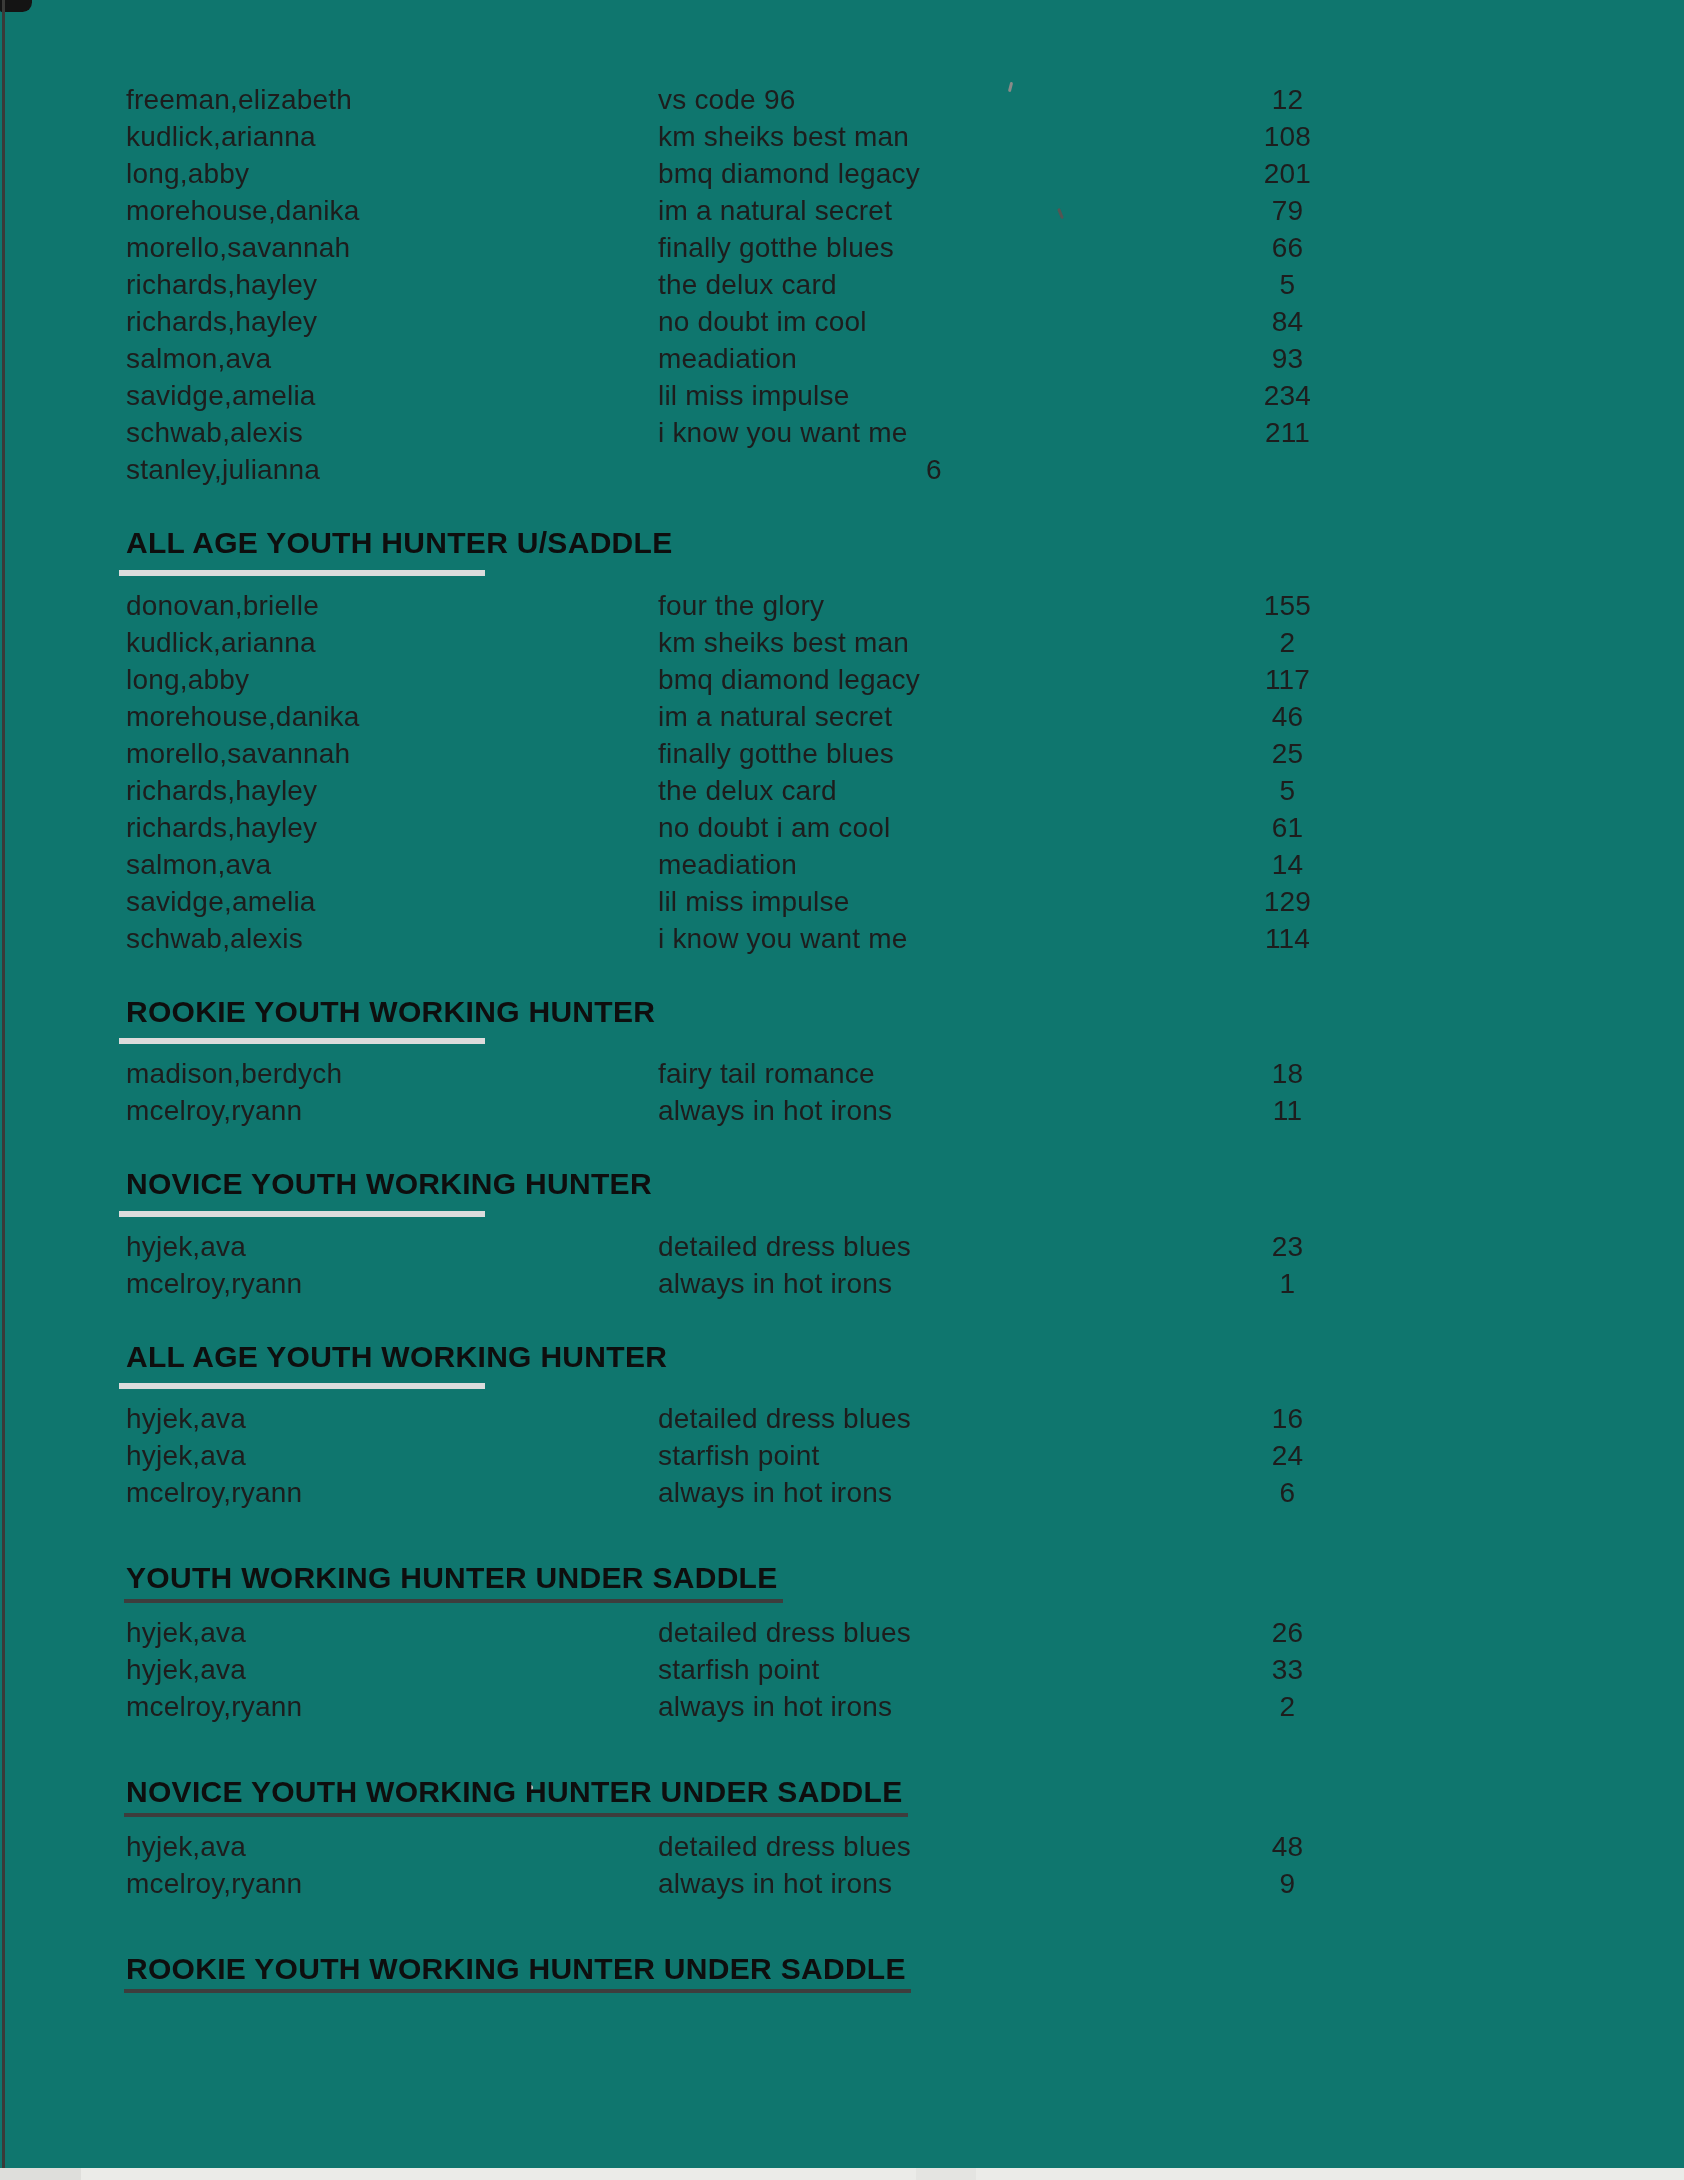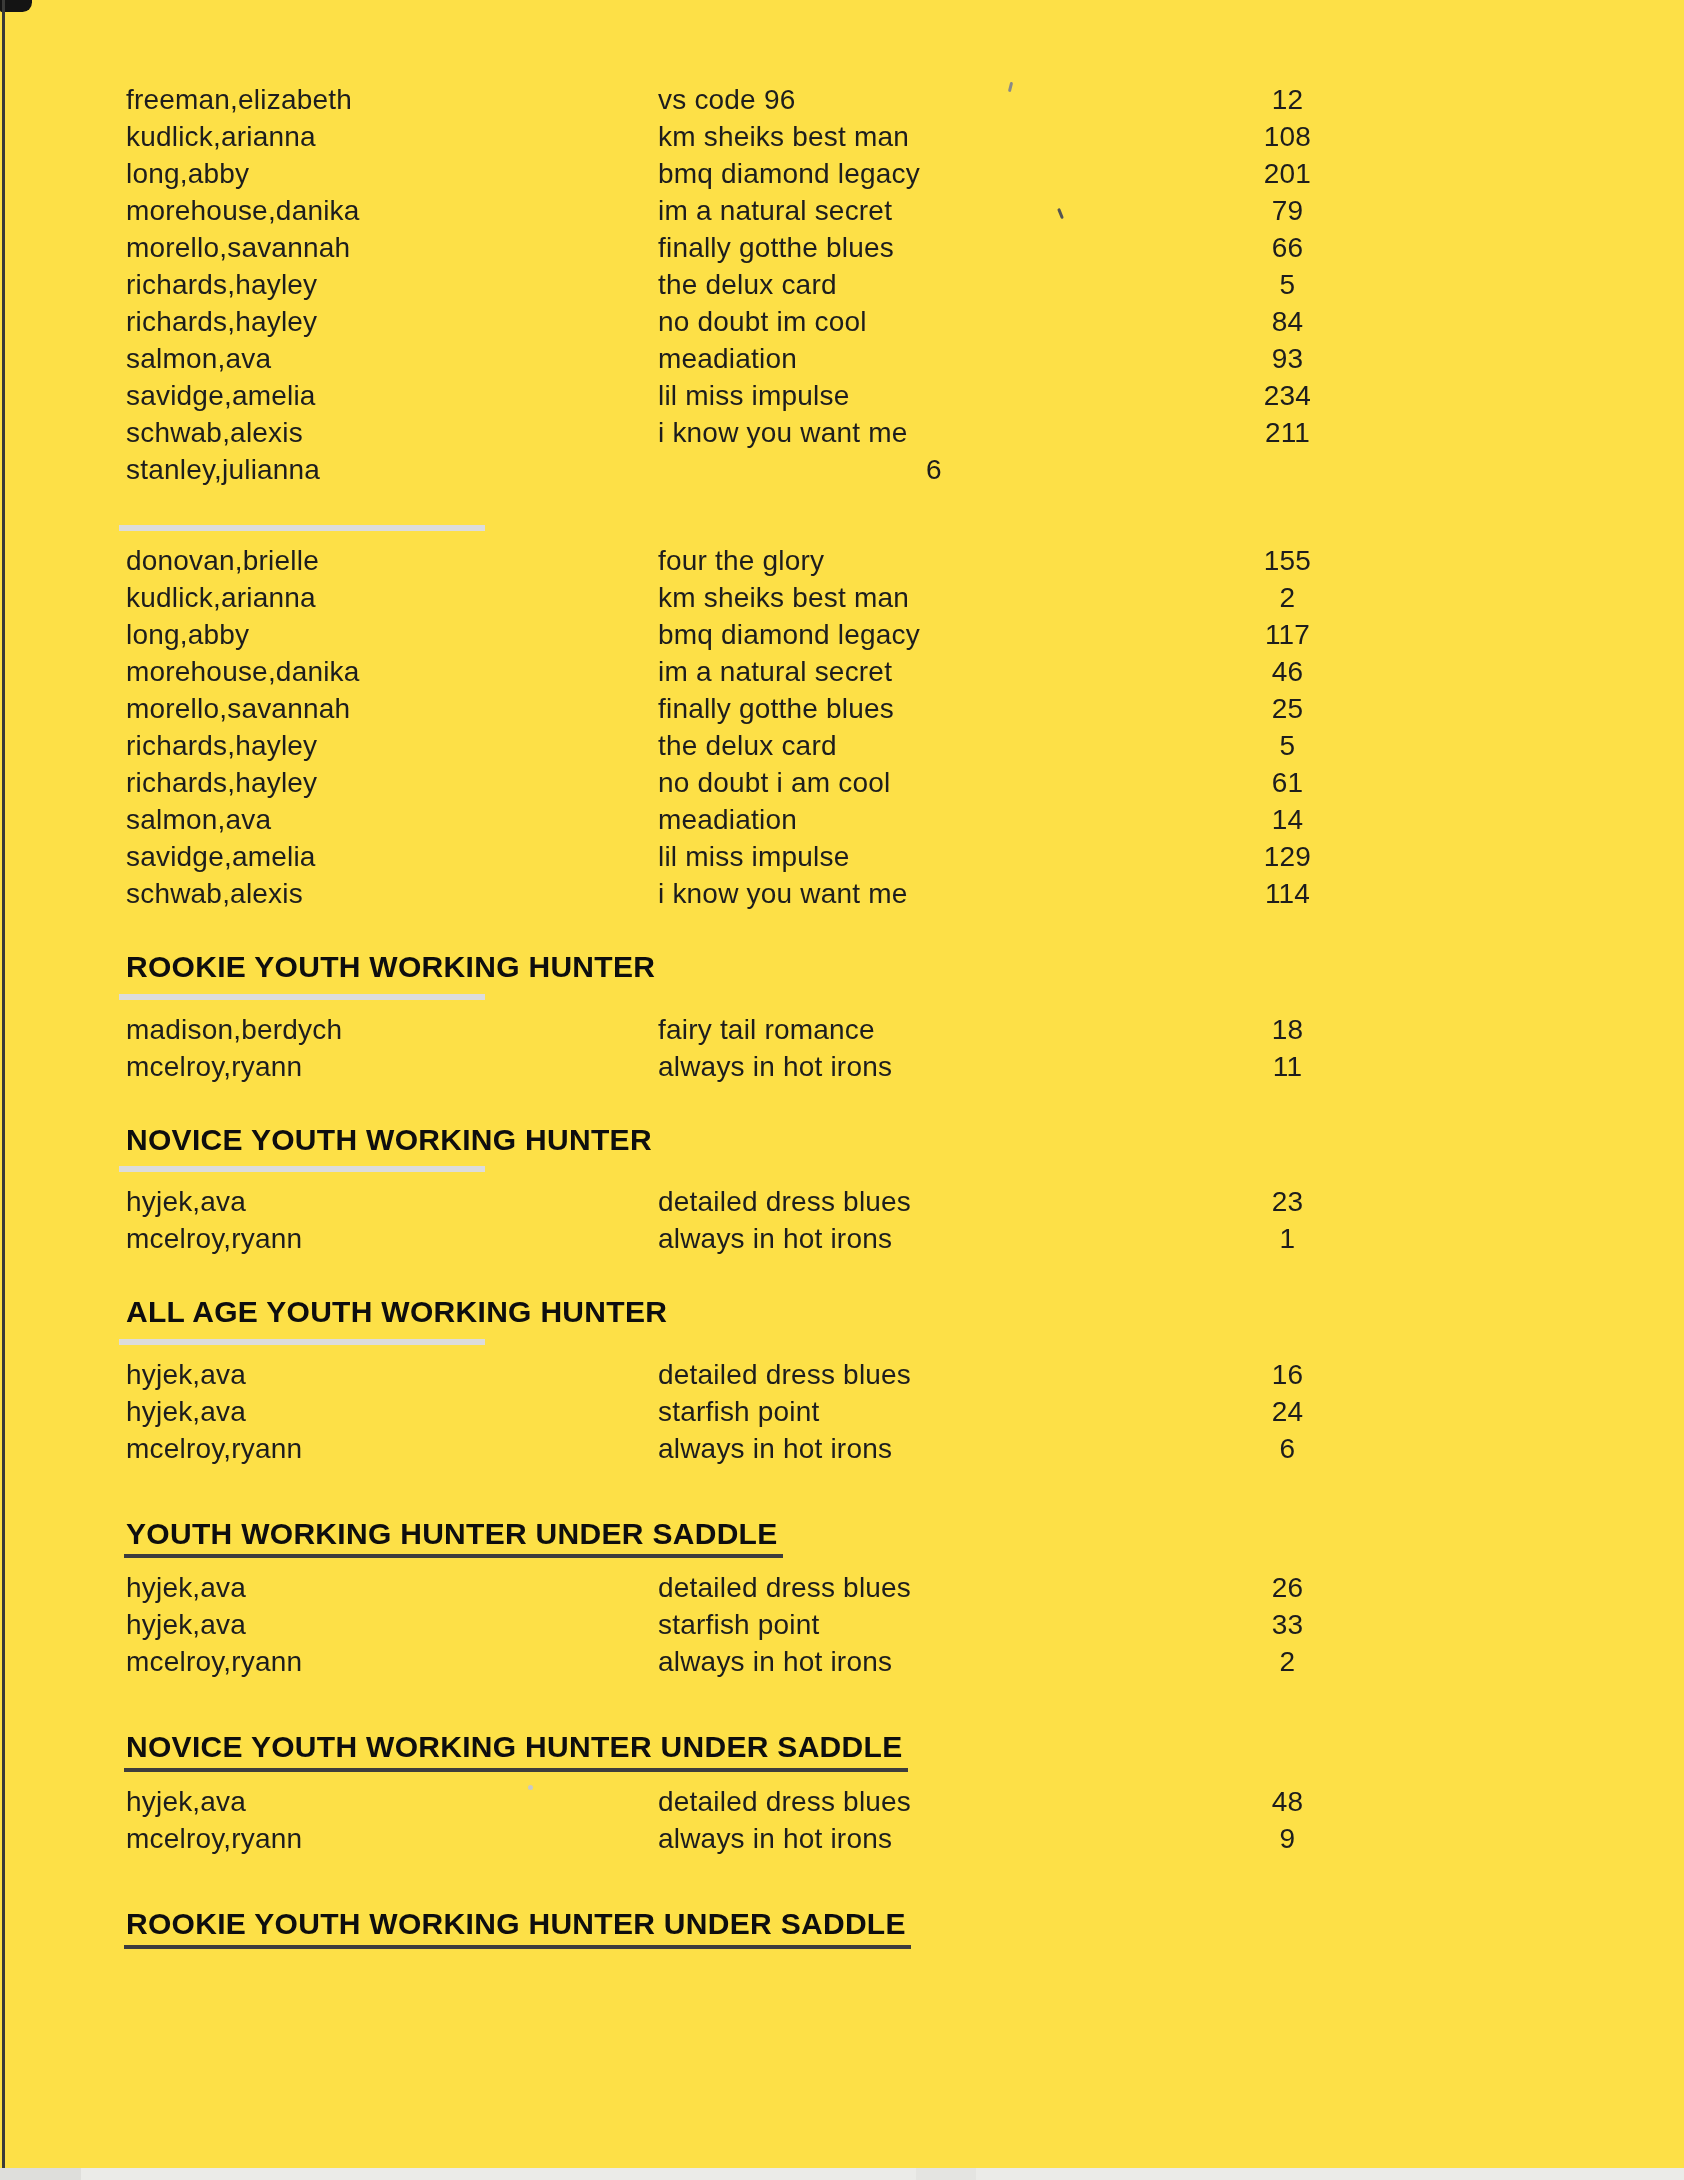--- a/index.html
+++ b/index.html
@@ -1,19 +1,19 @@
 <!DOCTYPE html>
 <html style="font-size:13.6px"><head>
 <meta charset="utf-8">
 <style>
   html,body{margin:0;padding:0;background:#9a9a9a;}
   .page{
     position:relative;
     width:1685px;height:2181px;
-    background:#fde047;
+    background:#0f766e;
     overflow:hidden;
     font-family:"Liberation Sans","DejaVu Sans",sans-serif;
     color:#1d1d1d;
   }
   .content{
     position:absolute;left:126px;top:81px;width:1239px;
   }
   .content > :first-child{margin-top:0;}
   .rows{margin-top:11px;}
   .row{
@@ -113,21 +113,21 @@
         <div class="row">
           <span>schwab,alexis</span>
           <span>i know you want me</span>
           <span class="num">211</span>
         </div>
         <div class="row">
           <span>stanley,julianna</span>
           <span class="num">6</span>
         </div>
       </div>
-      <div class="header"><div class="light-bar"></div></div>
+      <div class="header"><span class="txt">ALL AGE YOUTH HUNTER U/SADDLE</span><div class="light-bar"></div></div>
       <div class="rows">
         <div class="row">
           <span>donovan,brielle</span>
           <span>four the glory</span>
           <span class="num">155</span>
         </div>
         <div class="row">
           <span>kudlick,arianna</span>
           <span>km sheiks best man</span>
           <span class="num">2</span>

